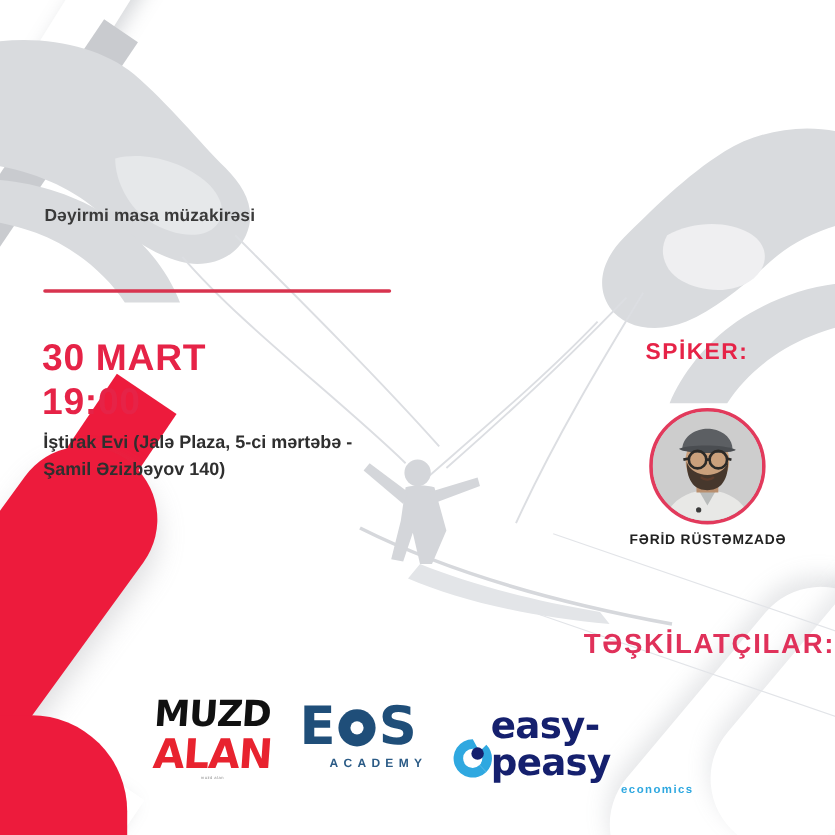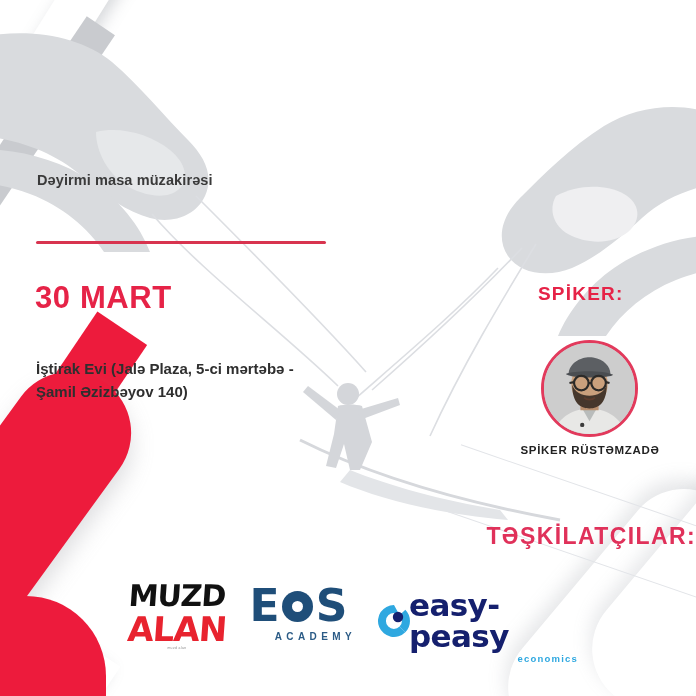--- a/index.html
+++ b/index.html
@@ -94,21 +94,21 @@
            font-family:"DejaVu Sans",sans-serif;font-size:44px;font-weight:bold;
            line-height:1;letter-spacing:-1px;}
   .eos-o{width:31px;height:31px;border-radius:50%;background:#1F4E79;
          display:flex;align-items:center;justify-content:center;}
   .eos-o i{display:block;width:11px;height:11px;border-radius:50%;background:#ffffff;}
   .eos-sub{font-size:10px;font-weight:bold;letter-spacing:4.4px;margin-top:3px;
            padding-left:4px;color:#2b5b86;text-align:right;}
 
   
   .logo-ep{position:absolute;left:374px;top:12px;width:210px;}
-  .ep-row{display:flex;align-items:center;}
+  .ep-row{display:flex;align-items:flex-end;}
   .ep-mark{position:relative;width:40px;height:40px;flex:none;margin-right:-5px;}
   .ep-word{font-family:"DejaVu Sans",sans-serif;font-size:31px;font-weight:bold;
            color:#15206E;letter-spacing:-.6px;line-height:1;}
   .ep-sub{text-align:right;font-size:9.5px;font-weight:bold;color:#2FA8E0;
           letter-spacing:1.2px;margin-top:1px;padding-right:6px;}
 </style>
 </head>
 <body>
 
 <div id="poster">
@@ -177,20 +177,21 @@
 
   <div class="content">
 
 
     <div class="subtitle">Dəyirmi masa müzakirəsi</div>
 
     <div class="divider"></div>
 
     <div class="date">
       <span>30 MART</span>
+      <span class="time">19:00</span>
     </div>
 
     <div class="venue">İştirak Evi (Jalə Plaza, 5-ci mərtəbə - Şamil Əzizbəyov 140)</div>
 
     <div class="spiker-label">SPİKER:</div>
 
     <div class="avatar-wrap">
       <svg viewBox="0 0 100 100">
         <rect width="100" height="100" fill="#cdcdcd"></rect>
 
@@ -213,21 +214,21 @@
           <path d="M33,43 L28,44"></path>
           <path d="M68,43 L72,44"></path>
         </g>
 
         <path d="M44,60 C47,63 53,63 56,60" stroke="#5e3c2c" stroke-width="2" fill="none"></path>
 
         <circle cx="42" cy="90" r="2.4" fill="#3b3b3b"></circle>
       </svg>
     </div>
 
-    <div class="speaker-name">SPİKER RÜSTƏMZADƏ</div>
+    <div class="speaker-name">FƏRİD RÜSTƏMZADƏ</div>
 
     <div class="org-label">TƏŞKİLATÇILAR:</div>
 
     <div class="logos">
 
       <div class="logo-muzdalan">
         <div class="muzd">MUZD</div>
         <div class="alan">ALAN</div>
         <div class="alan-sub">muzd alan</div>
       </div>

